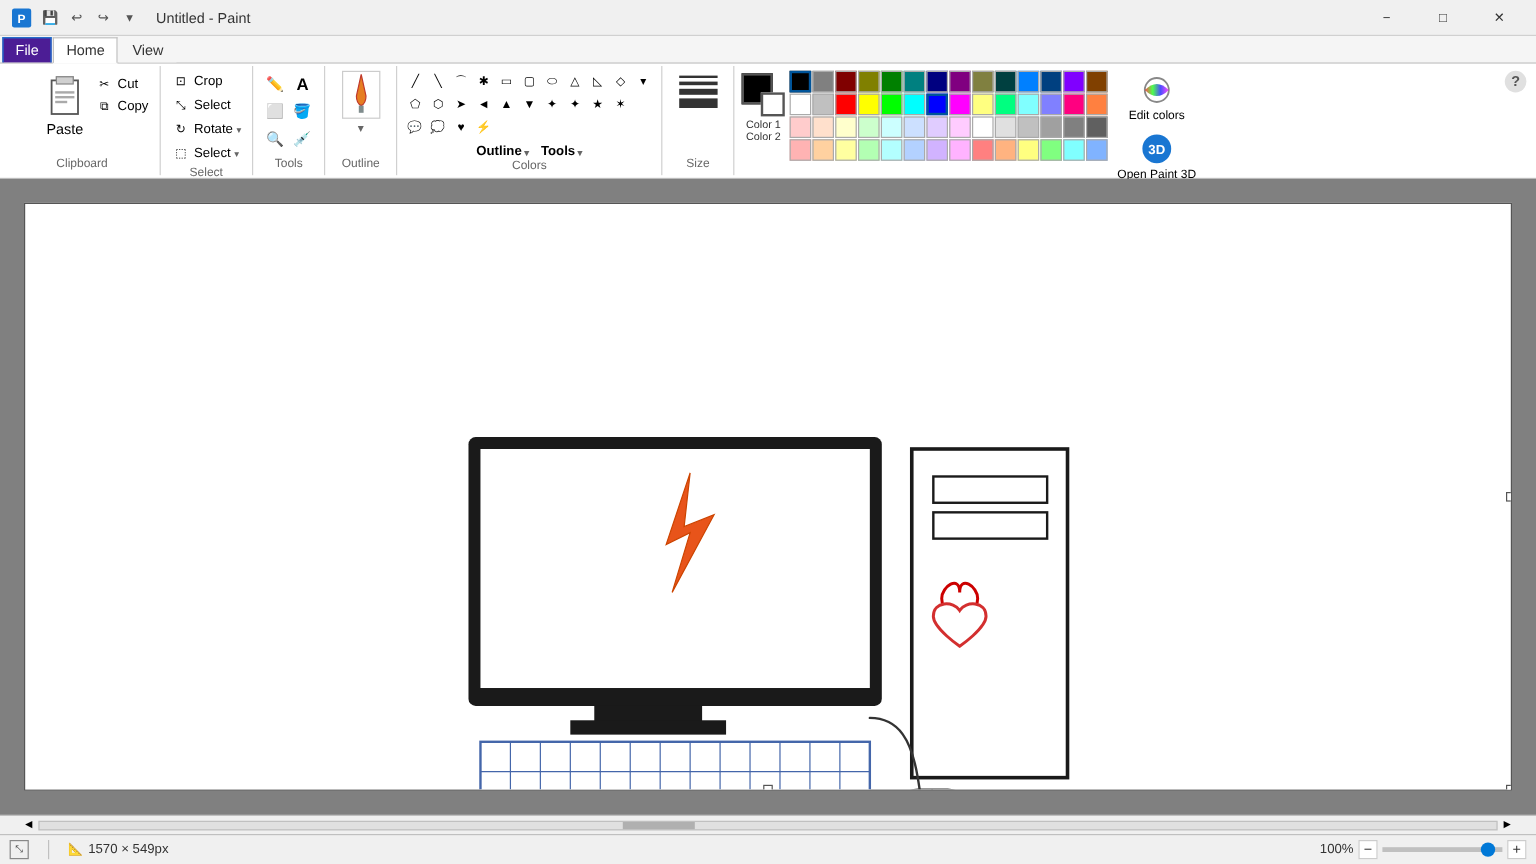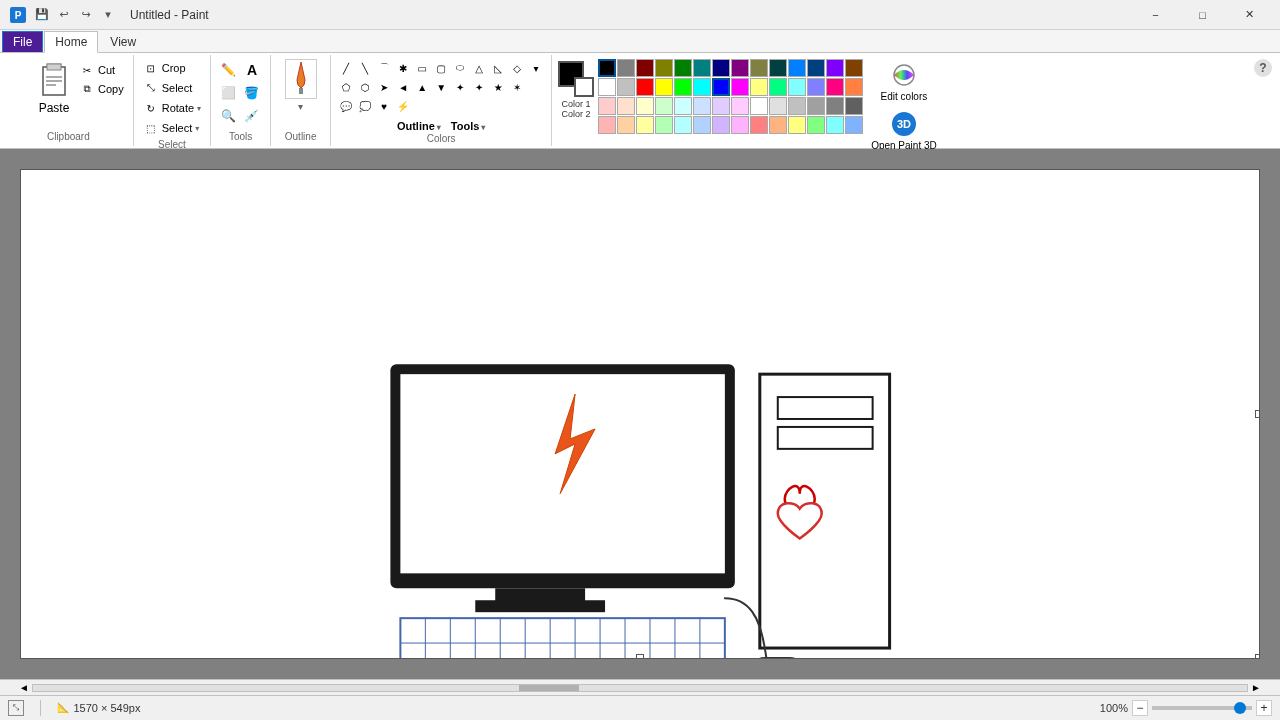--- a/index.html
+++ b/index.html
@@ -484,20 +484,33 @@
           <span class="dropdown-arrow">▾</span>
         </div>
         <div class="dropdown-btn">
           <span>Tools</span>
           <span class="dropdown-arrow">▾</span>
         </div>
       </div>
       <div class="ribbon-group-label">Colors</div>
     </div>
 
+    <div class="ribbon-group">
+      <div class="ribbon-group-content">
+        <div class="size-area">
+          <div style="display:flex;flex-direction:column;gap:3px;margin-top:4px;">
+            <div style="width:32px;height:2px;background:#333;cursor:pointer;"></div>
+            <div style="width:32px;height:3px;background:#333;cursor:pointer;"></div>
+            <div style="width:32px;height:5px;background:#333;cursor:pointer;"></div>
+            <div style="width:32px;height:8px;background:#333;cursor:pointer;"></div>
+          </div>
+        </div>
+      </div>
+      <div class="ribbon-group-label">Size</div>
+    </div>
 
     <div class="ribbon-group" style="min-width:300px;border-right:none;">
       <div class="ribbon-group-content" style="align-items:flex-start;gap:4px;">
 
         <div style="display:flex;flex-direction:column;gap:2px;align-items:center;margin-top:2px;">
           <div style="position:relative;width:36px;height:36px;">
             <div style="width:26px;height:26px;background:#000000;border:2px solid #555;position:absolute;top:0;left:0;cursor:pointer;"></div>
             <div style="width:20px;height:20px;background:#ffffff;border:2px solid #555;position:absolute;bottom:0;right:0;cursor:pointer;"></div>
           </div>
           <div style="display:flex;flex-direction:column;align-items:center;gap:0px;">

